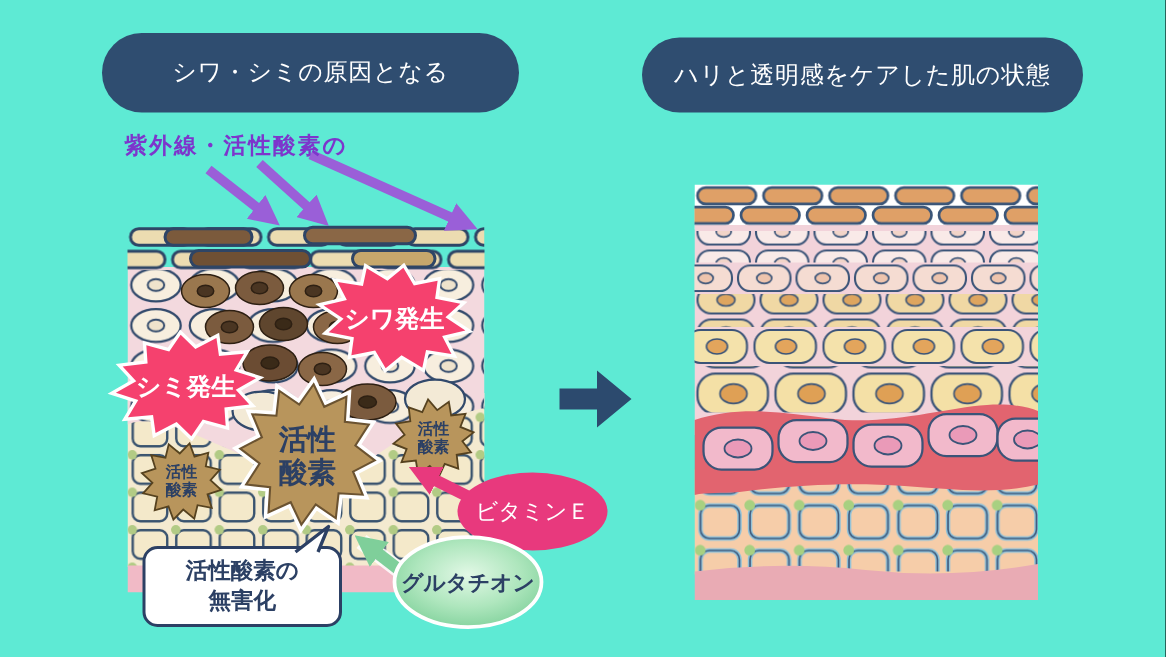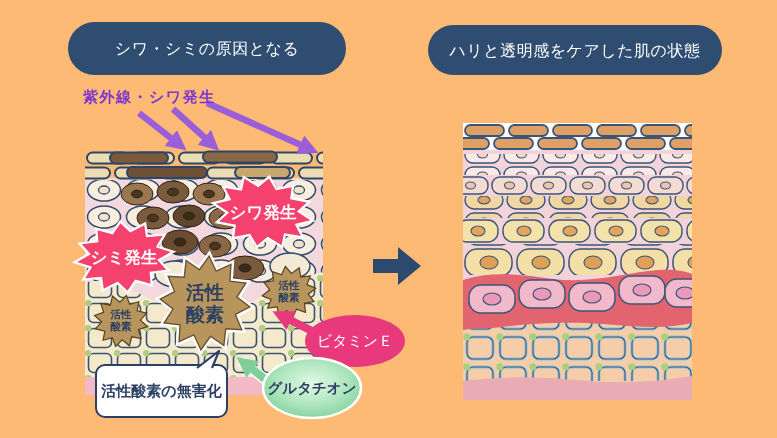--- a/index.html
+++ b/index.html
@@ -1,53 +1,53 @@
 <!DOCTYPE html>
 <html><head>
 <meta charset="utf-8">
 <style>
   html,body{margin:0;padding:0;background:#000;}
   *{box-sizing:border-box;}
   body{font-family:"Liberation Sans",sans-serif;}
-  .canvas{position:relative;width:777px;height:438px;background:#fdba74;overflow:hidden;}
+  .canvas{position:relative;width:777px;height:438px;background:#5eead4;overflow:hidden;}
 
   .title-box{position:absolute;background:#2f4d70;color:#fff;border-radius:28px;
     display:flex;flex-direction:column;align-items:center;justify-content:center;
     text-align:center;line-height:23px;font-size:16px;letter-spacing:.5px;z-index:4;}
   .title-left{left:68px;top:22px;width:278px;height:53px;}
   .title-right{left:428px;top:25px;width:294px;height:50px;text-align:right;}
 
   .stress-label{position:absolute;left:83px;top:88px;color:#7d35cc;font-weight:bold;
     font-size:15px;letter-spacing:1.5px;z-index:4;}
 
   .illus{position:absolute;z-index:1;}
   .illus-left{left:85px;top:150px;width:238px;height:245px;}
   .illus-right{left:463px;top:123px;width:229px;height:277px;}
 
   .bubble{position:absolute;left:95px;top:364px;width:133px;height:54px;background:#fff;
     border:2.5px solid #2c4064;border-radius:10px;color:#2c4064;font-weight:bold;
-    font-size:15px;line-height:20px;display:flex;align-items:center;
+    font-size:15px;line-height:20px;display:flex;flex-direction:column;align-items:center;
     justify-content:center;text-align:center;z-index:2;}
 
   .overlay{position:absolute;left:0;top:0;width:777px;height:438px;z-index:3;}
   svg text{font-family:"Liberation Sans",sans-serif;}
 </style>
 </head>
 <body>
 
 <div class="canvas">
 
   <div class="title-box title-left">
     <span>シワ・シミの原因となる</span>
   </div>
   <div class="title-box title-right">
     <span>ハリと透明感をケアした肌の状態</span>
   </div>
 
-  <div class="stress-label">紫外線・シワ発生</div>
+  <div class="stress-label">紫外線・活性酸素の</div>
 
   <svg class="illus illus-left" viewBox="0 0 238 245">
     <defs>
       <pattern id="capsL" width="46" height="16" patternUnits="userSpaceOnUse">
         <rect x="2" y="2.5" width="41" height="11" rx="5.5" fill="#ecdcb1" stroke="#2e4566" stroke-width="2"></rect>
       </pattern>
       <pattern id="ovalL" width="39" height="27" patternUnits="userSpaceOnUse">
         <ellipse cx="19" cy="13" rx="16.5" ry="11" fill="#f7eede" stroke="#31496b" stroke-width="1.5"></ellipse>
         <ellipse cx="19" cy="13" rx="5.5" ry="4" fill="#efe3cc" stroke="#31496b" stroke-width="1.3"></ellipse>
       </pattern>

